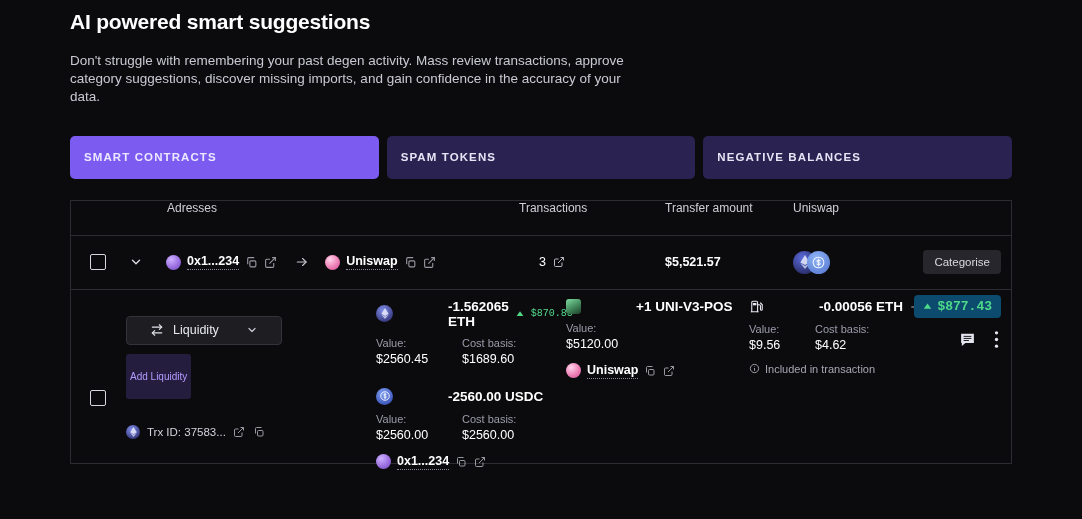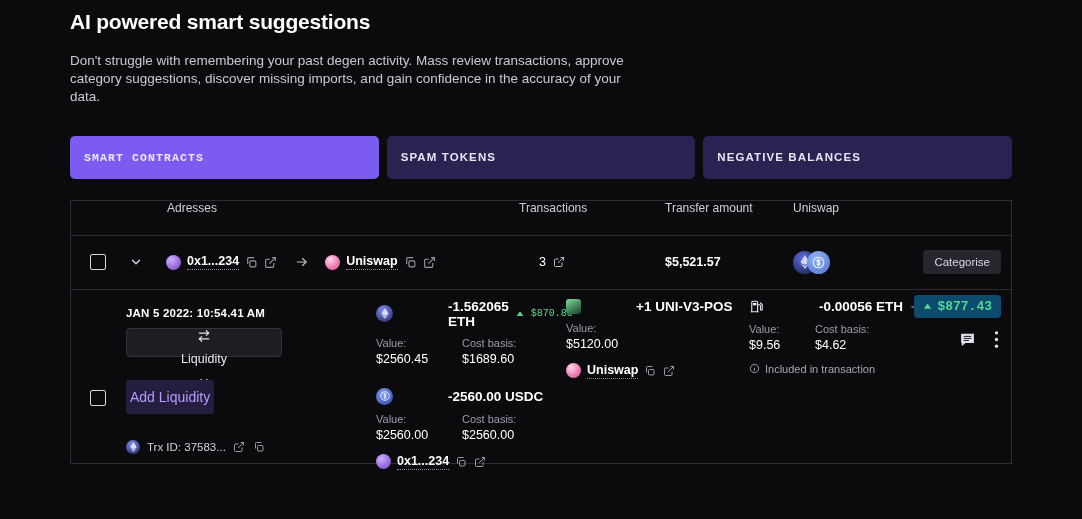--- a/index.html
+++ b/index.html
@@ -23,21 +23,21 @@
   }
 
   
   .tabs { display: flex; gap: 8px; margin-top: 29px; }
   .tab {
     flex: 1 1 0; height: 43px; border-radius: 5px;
     display: flex; align-items: center; padding-left: 14px;
     font-size: 11.5px; font-weight: 700; letter-spacing: 1.1px;
     cursor: pointer; user-select: none;
   }
-  .tab.active { background: #7c5cf0; color: #ece8ff; font-family: Liberation Mono, monospace; }
+  .tab.active { background: #7c5cf0; color: #ece8ff; }
   .tab.idle  { background: #2a2250; color: #e6e4f5; }
 
   
   .table {
     margin-top: 21px;
     border-left: 1px solid #2c2c33;
     border-right: 1px solid #2c2c33;
     border-top: 1px solid #2c2c33;
   }
   .thead {
@@ -113,26 +113,25 @@
     padding-top: 18px;
   }
   .det-chk { position: absolute; left: 19px; top: 100px; }
   .col-meta { position: absolute; left: 55px; top: 17px; width: 230px; }
   .date-line { font-size: 11.5px; font-weight: 700; color: #ffffff; letter-spacing: .2px; }
   .liq-select {
     margin-top: 9px; width: 156px; height: 29px;
     background: #1d1d22; border: 1px solid #34343c; border-radius: 4px;
     display: flex; align-items: center; gap: 9px; padding: 0 23px;
     cursor: pointer;
-    flex-direction: column;
   }
   .liq-select .lbl { font-size: 12.5px; color: #e9e9f1; flex: 1; }
   .add-liq {
-    margin-top: 23px; font-size: 14px; color: #b39bff;
-    background: #241d3e; display: inline-block; padding: 9px 4px;
+    margin-top: 9px; font-size: 10px; color: #b39bff;
+    background: #241d3e; display: inline-block; padding: 17px 4px;
     border-radius: 3px; cursor: pointer;
   }
   .trx-line { margin-top: 26px; display: flex; align-items: center; gap: 7px; }
   .trx-txt { font-size: 11.5px; color: #d3d3dc; }
   .coin-sm {
     width: 14px; height: 14px; border-radius: 50%;
     background: radial-gradient(circle at 40% 30%, #7f8de8 0%, #33357a 80%);
     display: flex; align-items: center; justify-content: center; flex: 0 0 auto;
   }
 
@@ -288,21 +287,20 @@
       </div>
 
       <button class="categorise">Categorise</button>
     </div>
 
     <div class="detail-row">
 
       <div class="chk det-chk"></div>
 
       <div class="col-meta">
-        <div class="date-line">JAN 5 2022: 10:54.41 AM</div>
 
         <div class="liq-select">
           <span>
             <svg width="14" height="14" viewBox="0 0 24 24" fill="none" stroke="#e3e3ee" stroke-width="2" stroke-linecap="round" stroke-linejoin="round">
                 <polyline points="16 3 20 7 16 11"></polyline>
                 <line x1="20" y1="7" x2="4" y2="7"></line>
                 <polyline points="8 13 4 17 8 21"></polyline>
                 <line x1="4" y1="17" x2="20" y2="17"></line>
               </svg>
           </span>

